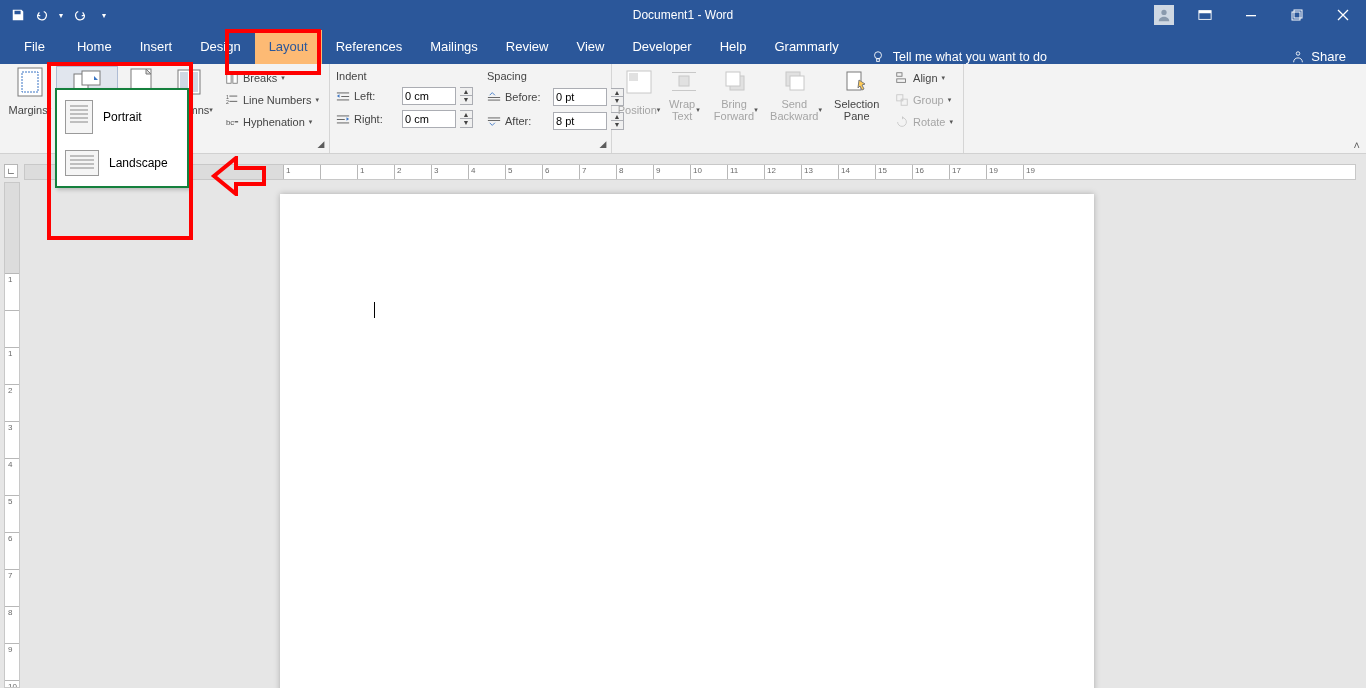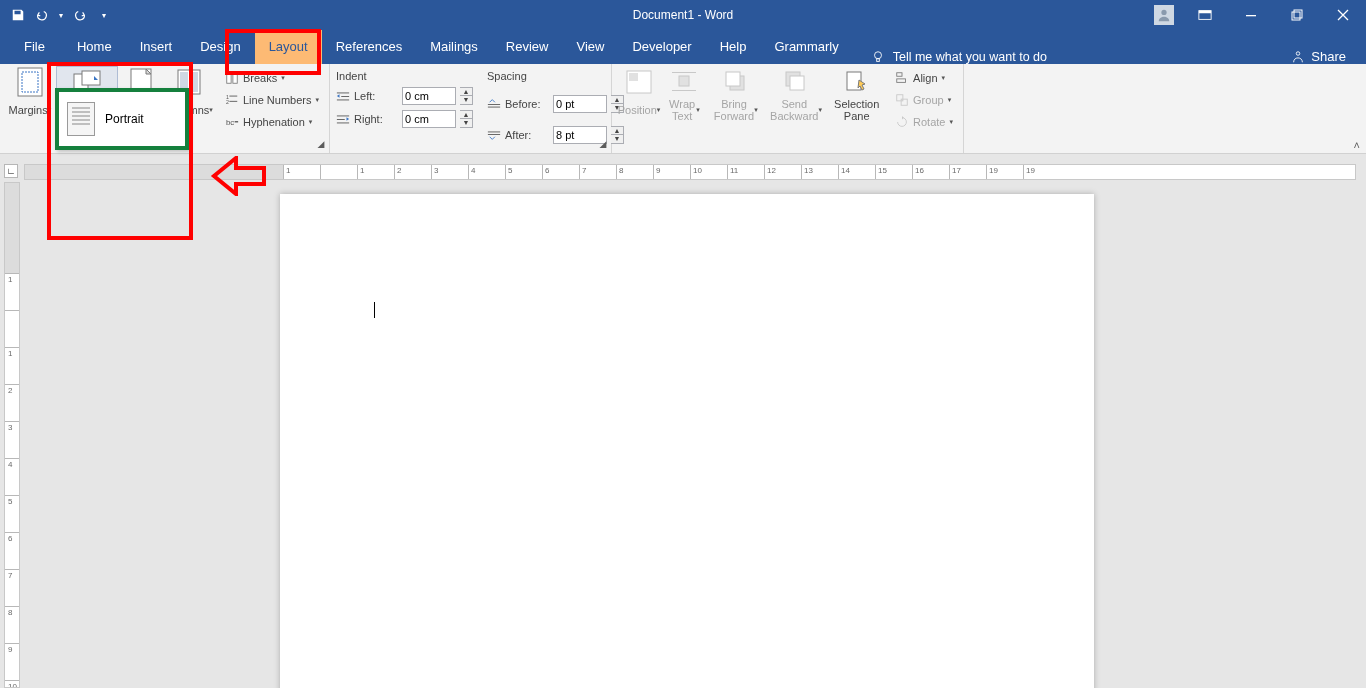--- a/index.html
+++ b/index.html
@@ -36,21 +36,21 @@
 .num-input { width: 54px; height: 18px; border:1px solid #abadb3; background:#fff; font-size:11px; padding: 0 2px; }
 .spin { display:inline-flex; flex-direction:column; border:1px solid #abadb3; border-left:none; height:18px; }
 .spin div { width:12px; height:8px; font-size:7px; line-height:7px; text-align:center; background:#f0f0f0; }
 .spin div:first-child{border-bottom:1px solid #abadb3;}
 .field-row { display:flex; align-items:center; height:20px; gap:4px; }
 .field-row .fl { width:44px; }
 .launcher { position:absolute; bottom:3px; right:2px; width:12px; height:12px; font-size:9px; color:#5c5c5c; display:flex;align-items:center;justify-content:center; }
 .disabled { color:#a5a5a5; }
 
 
-.dropdown { position:absolute; top:88px; left:55px; width:134px; background:#fff; border:4px solid #15803d; box-shadow: 2px 2px 4px rgba(0,0,0,.2); z-index:50; padding:2px; }
+.dropdown { position:absolute; top:88px; left:55px; width:134px; background:#fff; border:2px solid #15803d; box-shadow: 2px 2px 4px rgba(0,0,0,.2); z-index:50; padding:2px; }
 .dd-item { display:flex; align-items:center; gap:10px; padding:8px 6px; font-size:12px; }
 .dd-icon { width:28px; height:34px; border:1px solid #9a9a9a; background:#f5f5f5; display:flex; flex-direction:column; padding:4px; gap:2px; }
 .dd-icon.landscape { width:34px; height:26px; }
 .dd-icon div { height:2px; background:#bfbfbf; }
 
 
 .hl { position:absolute; border:4px solid #ff0000; z-index:60; pointer-events:none; }
 .arrow { position:absolute; z-index:60; pointer-events:none; }
 
 
@@ -271,21 +271,21 @@
               <path d="M15 6l-3-2v4z" fill="#3a75c4"></path>
             </svg>
           <span class="fl">Right:</span>
           <input class="num-input" value="0 cm" style="">
           <div class="spin">
               <div>▲</div>
               <div>▼</div>
             </div>
         </div>
       </div>
-      <div class="small-stack" style="gap:11px;">
+      <div class="small-stack" style="gap:4px;">
         <div style="font-size:11px;color:#444;margin-bottom:1px;">Spacing</div>
         <div class="field-row">
           <svg width="14" height="12" viewBox="0 0 16 12">
               <path d="M3 4l3-3 3 3" fill="none" stroke="#3a75c4"></path>
               <rect x="1" y="6" width="14" height="1" fill="#555"></rect>
               <rect x="1" y="9" width="14" height="1" fill="#555"></rect>
             </svg>
           <span class="fl">Before:</span>
           <input class="num-input" value="0 pt" style="">
           <div class="spin">
@@ -409,20 +409,29 @@
   <div class="dd-item">
     <div class="dd-icon">
         <div></div>
         <div></div>
         <div></div>
         <div></div>
         <div></div>
       </div>
     <span>Portrait</span>
   </div>
+  <div class="dd-item">
+    <div class="dd-icon landscape">
+        <div></div>
+        <div></div>
+        <div></div>
+        <div></div>
+      </div>
+    <span>Landscape</span>
+  </div>
 </div>
 
 <div class="hl" style="top:29px; left:225px; width:96px; height:46px;"></div>
 <div class="hl" style="top:62px; left:47px; width:146px; height:178px;"></div>
 <svg class="arrow" style="top:156px; left:210px;" width="56" height="40" viewBox="0 0 56 40">
   <path d="M54 12 L26 12 L26 2 L4 20 L26 38 L26 28 L54 28 Z" fill="none" stroke="#ff0000" stroke-width="4"></path>
 </svg>
 
 <div class="doc-area">
   <div class="tabmark">∟</div>

